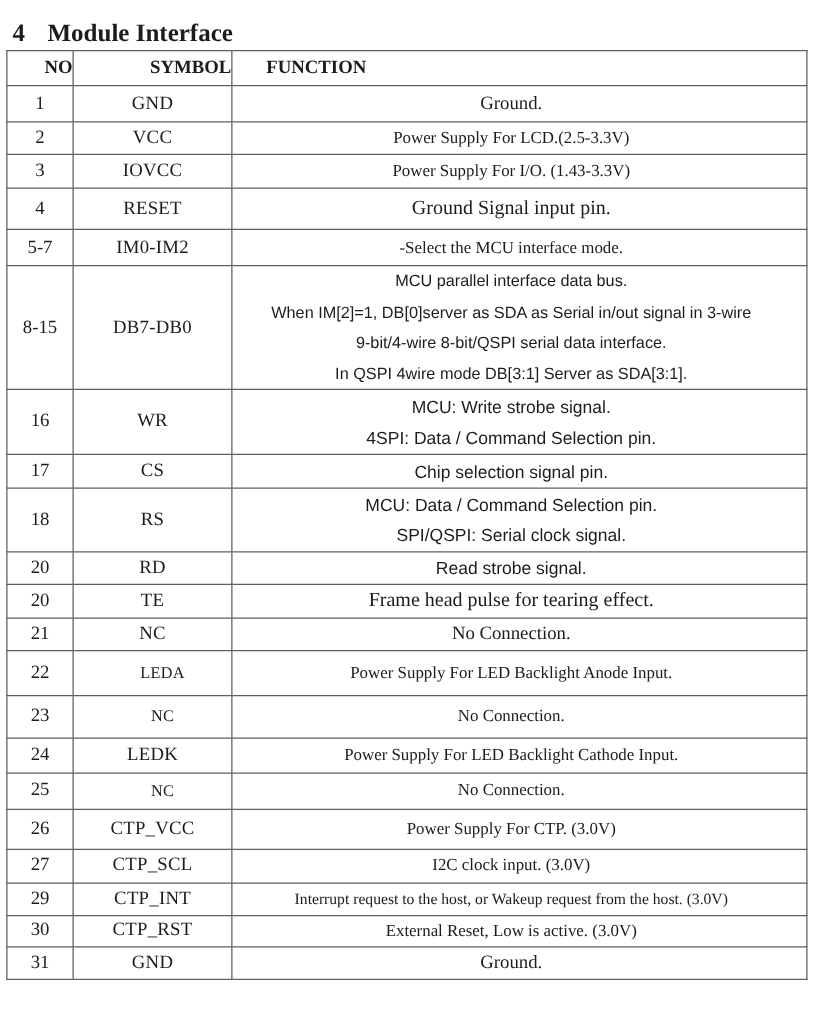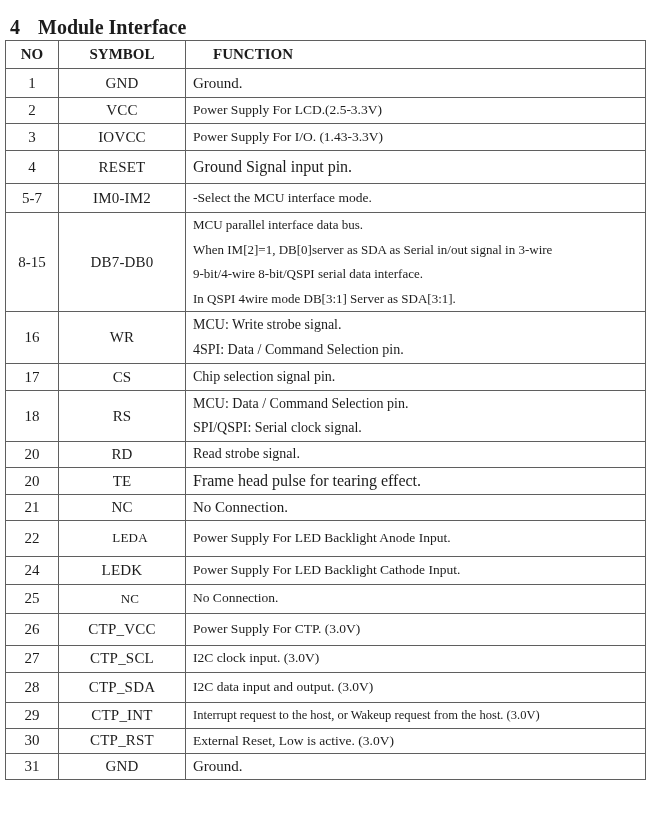--- a/index.html
+++ b/index.html
@@ -38,28 +38,28 @@
     border:1px solid var(--border);
     padding:0;
     vertical-align:middle;
     overflow:hidden;
   }
   th{
     font-size:15px;font-weight:bold;
     height:27px;
     font-family:"Liberation Serif", serif;
   }
-  th.h-no, th.h-sym{text-align:center;}
+  th.h-no, th.h-sym{text-align:right;}
   th.h-fn{text-align:left;padding-left:27px;}
   td.no{text-align:center;font-size:15px;}
   td.sym{text-align:center;font-size:15px;letter-spacing:0.2px;margin-top:44px;}
-  td.fn{padding-left:7px;padding-right:20px;text-align:left;}
+  td.fn{padding-left:7px;padding-right:20px;text-align:center;}
   td.fn .line{line-height:24.5px;white-space:nowrap;}
   tr.f-serif td.fn{font-family:"Liberation Serif", serif;}
-  tr.f-sans td.fn{font-family:Liberation Serif, serif;}
+  tr.f-sans td.fn{font-family:Liberation Sans, sans-serif;}
   tr.s-xs td.fn{font-size:12.5px;}
   tr.s-sm td.fn{font-size:13.5px;}
   tr.s-md td.fn{font-size:15px;}
   tr.s-lg td.fn{font-size:16px;}
   tr.f-sans.s-sm td.fn{font-size:13px;}
   tr.f-sans.s-md td.fn{font-size:14px;}
   tr.sym-sm td.sym{font-size:13px;padding-left:16px;}
 </style>
 </head>
 <body>
@@ -173,20 +173,27 @@
             <div class="line">No Connection.</div>
           </td>
         </tr>
         <tr class="f-serif s-sm sym-sm" style="height: 36px;">
           <td class="no">22</td>
           <td class="sym">LEDA</td>
           <td class="fn">
             <div class="line">Power Supply For LED Backlight Anode Input.</div>
           </td>
         </tr>
+        <tr class="f-serif s-sm sym-sm" style="height: 34px;">
+          <td class="no">23</td>
+          <td class="sym">NC</td>
+          <td class="fn">
+            <div class="line">No Connection.</div>
+          </td>
+        </tr>
         <tr class="f-serif s-sm" style="height: 28px;">
           <td class="no">24</td>
           <td class="sym">LEDK</td>
           <td class="fn">
             <div class="line">Power Supply For LED Backlight Cathode Input.</div>
           </td>
         </tr>
         <tr class="f-serif s-sm sym-sm" style="height: 29px;">
           <td class="no">25</td>
           <td class="sym">NC</td>
@@ -201,27 +208,20 @@
             <div class="line">Power Supply For CTP. (3.0V)</div>
           </td>
         </tr>
         <tr class="f-serif s-sm" style="height: 27px;">
           <td class="no">27</td>
           <td class="sym">CTP_SCL</td>
           <td class="fn">
             <div class="line">I2C clock input. (3.0V)</div>
           </td>
         </tr>
-        <tr class="f-serif s-sm" style="height: 30px;">
-          <td class="no">28</td>
-          <td class="sym">CTP_SDA</td>
-          <td class="fn">
-            <div class="line">I2C data input and output. (3.0V)</div>
-          </td>
-        </tr>
         <tr class="f-serif s-xs" style="height: 26px;">
           <td class="no">29</td>
           <td class="sym">CTP_INT</td>
           <td class="fn">
             <div class="line">Interrupt request to the host, or Wakeup request from the host. (3.0V)</div>
           </td>
         </tr>
         <tr class="f-serif s-sm" style="height: 25px;">
           <td class="no">30</td>
           <td class="sym">CTP_RST</td>

